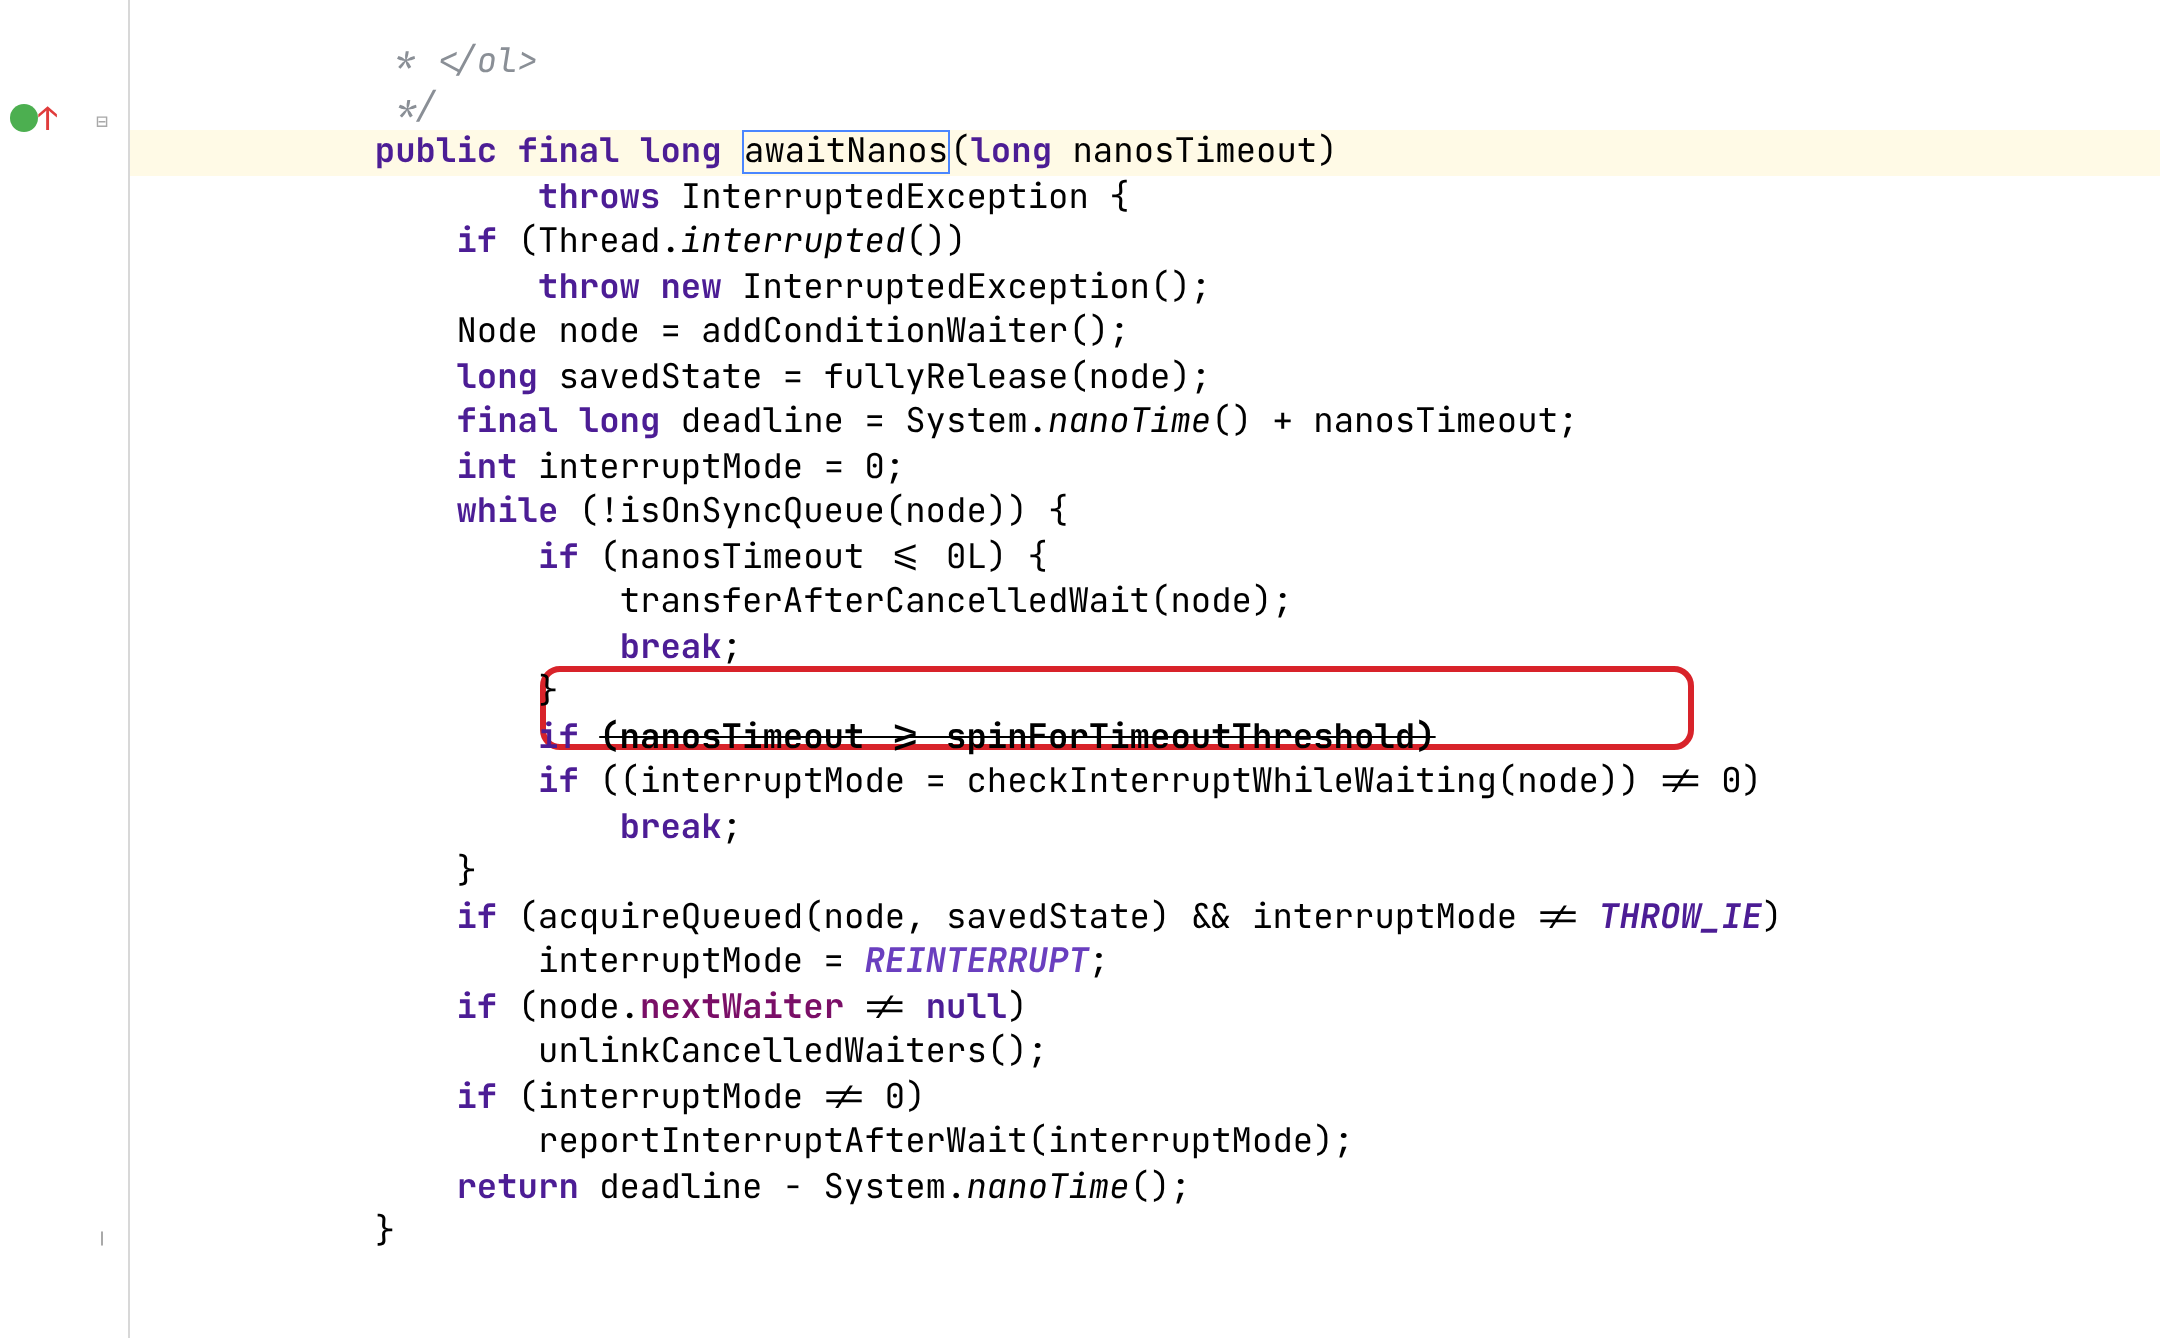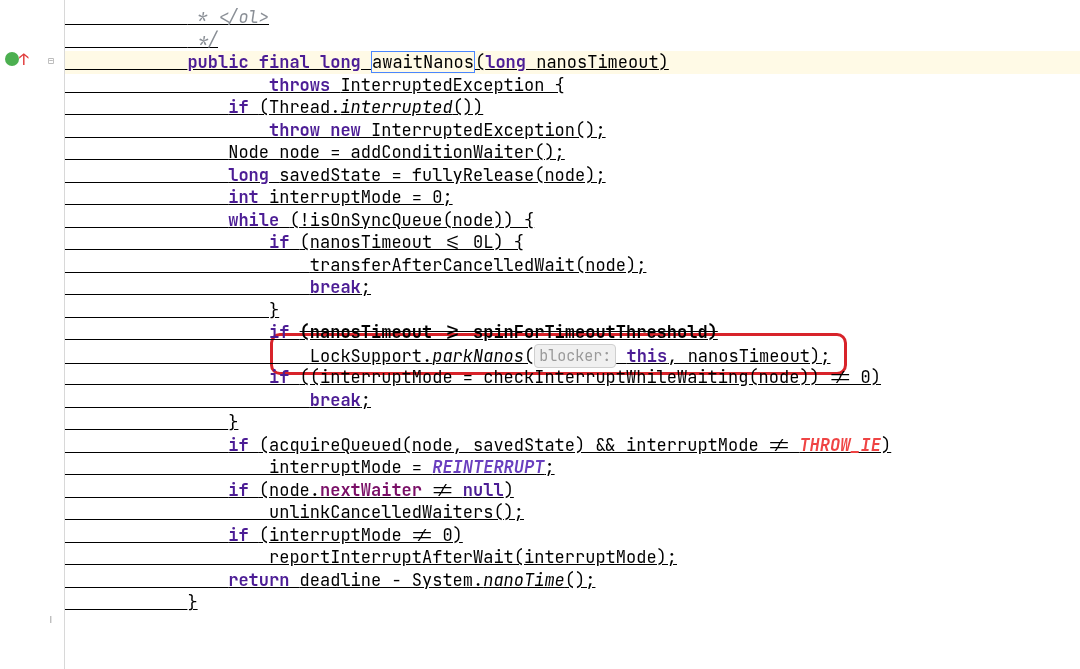--- a/index.html
+++ b/index.html
@@ -1,20 +1,20 @@
 <!DOCTYPE html>
 <html><head>
 <meta charset="utf-8">
 <style>
   html,body{margin:0;padding:0;background:#ffffff;width:1080px;height:669px;overflow:hidden;}
   body{font-family:"JetBrains Mono","Menlo","Consolas",monospace;font-size:17px;line-height:22.5px;color:#000;}
   .editor{position:relative;display:flex;height:100%;}
   .gutter{width:40px;flex:none;position:relative;border-right:1px solid #d8d8d8;}
   .break-col{width:24px;flex:none;position:relative;}
-  .code-area{flex:1;position:relative;padding-top:6px;text-decoration:underline;}
+  .code-area{flex:1;position:relative;padding-top:20px;}
   .line{position:relative;height:22.5px;white-space:pre;}
   .line.hl{background:#fffae6;}
   .c-comment{color:#8a8f96;font-style:italic;}
   .c-kw{color:#4c1d95;font-weight:700;}
   .c-ital{font-style:italic;}
   .strike{text-decoration:line-through;}
   .hint-box{display:inline-block;background:#f0f0f0;border:1px solid #cfcfcf;border-radius:4px;padding:0 4px;color:#9a9a9a;font-size:15px;vertical-align:1px;}
   .caret-box{display:inline-block;border:1px solid #4a86ff;padding:0;line-height:20px;height:20px;}
   
   .annot{position:absolute;border:3px solid #d8232a;border-radius:10px;pointer-events:none;}
@@ -42,32 +42,32 @@
 
     <div class="line"><span class="c-comment">            <span> * &lt;/ol&gt;</span></span></div>
     <div class="line"><span class="c-comment">            <span> */</span></span></div>
 
     <div class="line hl">            <span class="c-kw">public final long </span><span class="caret-box"><span>awaitNanos</span></span><span>(</span><span class="c-kw">long </span><span>nanosTimeout)</span></div>
     <div class="line">                    <span class="c-kw">throws </span><span>InterruptedException {</span></div>
     <div class="line">                <span class="c-kw">if </span><span>(Thread.</span><span class="c-ital">interrupted</span><span>())</span></div>
     <div class="line">                    <span class="c-kw">throw new </span><span>InterruptedException();</span></div>
     <div class="line">                <span>Node node = addConditionWaiter();</span></div>
     <div class="line">                <span class="c-kw">long </span><span>savedState = fullyRelease(node);</span></div>
+    <div class="line">                <span class="c-kw">final long </span><span>deadline = System.</span><span class="c-ital">nanoTime</span><span>() + nanosTimeout;</span></div>
     <div class="line">                <span class="c-kw">int </span><span>interruptMode = 0;</span></div>
     <div class="line">                <span class="c-kw">while </span><span>(!isOnSyncQueue(node)) {</span></div>
     <div class="line">                    <span class="c-kw">if </span><span>(nanosTimeout &lt;= 0L) {</span></div>
     <div class="line">                        <span>transferAfterCancelledWait(node);</span></div>
     <div class="line">                        <span class="c-kw">break</span><span>;</span></div>
     <div class="line">                    <span>}</span></div>
     <div class="line">                    <span class="c-kw">if </span><span class="strike" style="font-weight:600;">(nanosTimeout &gt;= spinForTimeoutThreshold)</span></div>
-    <div class="line">                        <span>LockSupport.</span><span class="c-ital">parkNanos</span><span>(</span><span class="hint-box">blocker:</span><span> </span><span class="c-kw">this</span><span>, nanosTimeout);</span></div>
     <div class="line">                    <span class="c-kw">if </span><span>((interruptMode = checkInterruptWhileWaiting(node)) != 0)</span></div>
     <div class="line">                        <span class="c-kw">break</span><span>;</span></div>
     <div class="line">                <span>}</span></div>
-    <div class="line">                <span class="c-kw">if </span><span>(acquireQueued(node, savedState) &amp;&amp; interruptMode != </span><span class="c-ital" style="color:#ef4444;font-weight:600;">THROW_IE</span><span>)</span></div>
+    <div class="line">                <span class="c-kw">if </span><span>(acquireQueued(node, savedState) &amp;&amp; interruptMode != </span><span class="c-ital" style="color:#4c1d95;font-weight:600;">THROW_IE</span><span>)</span></div>
     <div class="line">                    <span>interruptMode = </span><span class="c-ital" style="color:#6a3fbf;font-weight:600;">REINTERRUPT</span><span>;</span></div>
     <div class="line">                <span class="c-kw">if </span><span>(node.</span><span style="font-weight:600;color:#7a0f67;">nextWaiter</span><span> != </span><span class="c-kw">null</span><span>)</span></div>
     <div class="line">                    <span>unlinkCancelledWaiters();</span></div>
     <div class="line">                <span class="c-kw">if </span><span>(interruptMode != 0)</span></div>
     <div class="line">                    <span>reportInterruptAfterWait(interruptMode);</span></div>
     <div class="line">                <span class="c-kw">return </span><span>deadline - System.</span><span class="c-ital">nanoTime</span><span>();</span></div>
     <div class="line">            <span>}</span></div>
   </div>
 </div>
 

